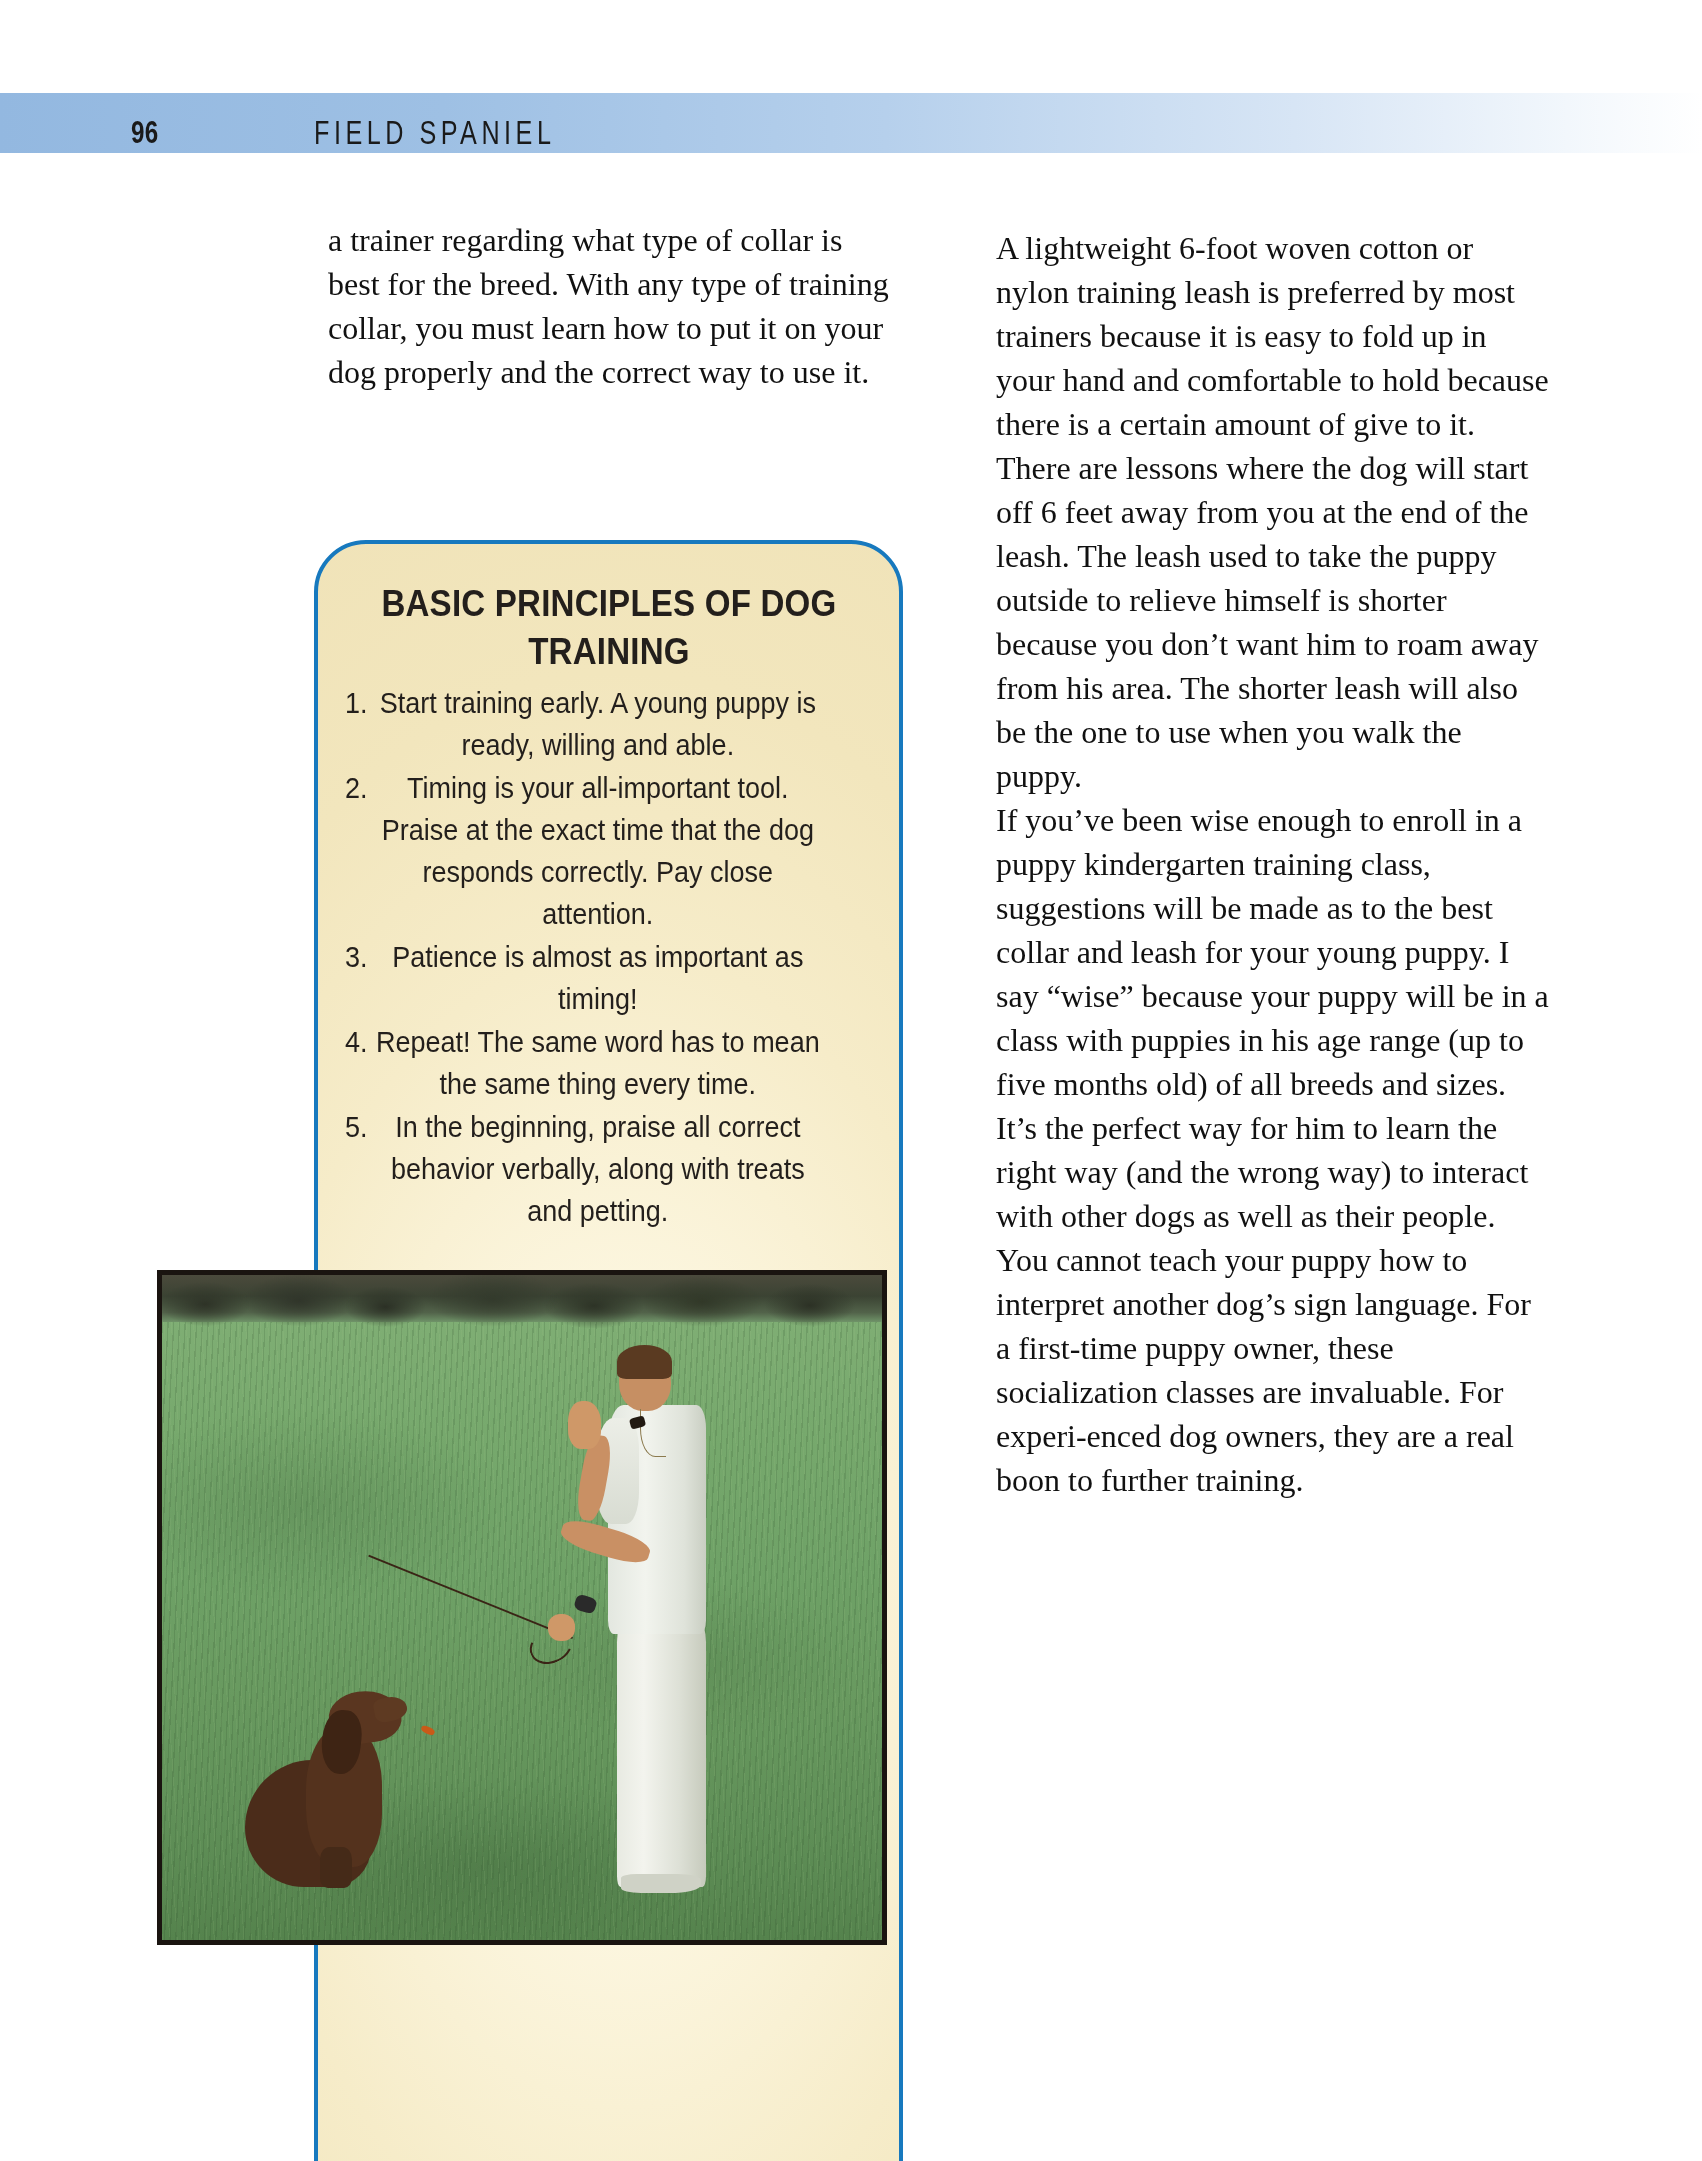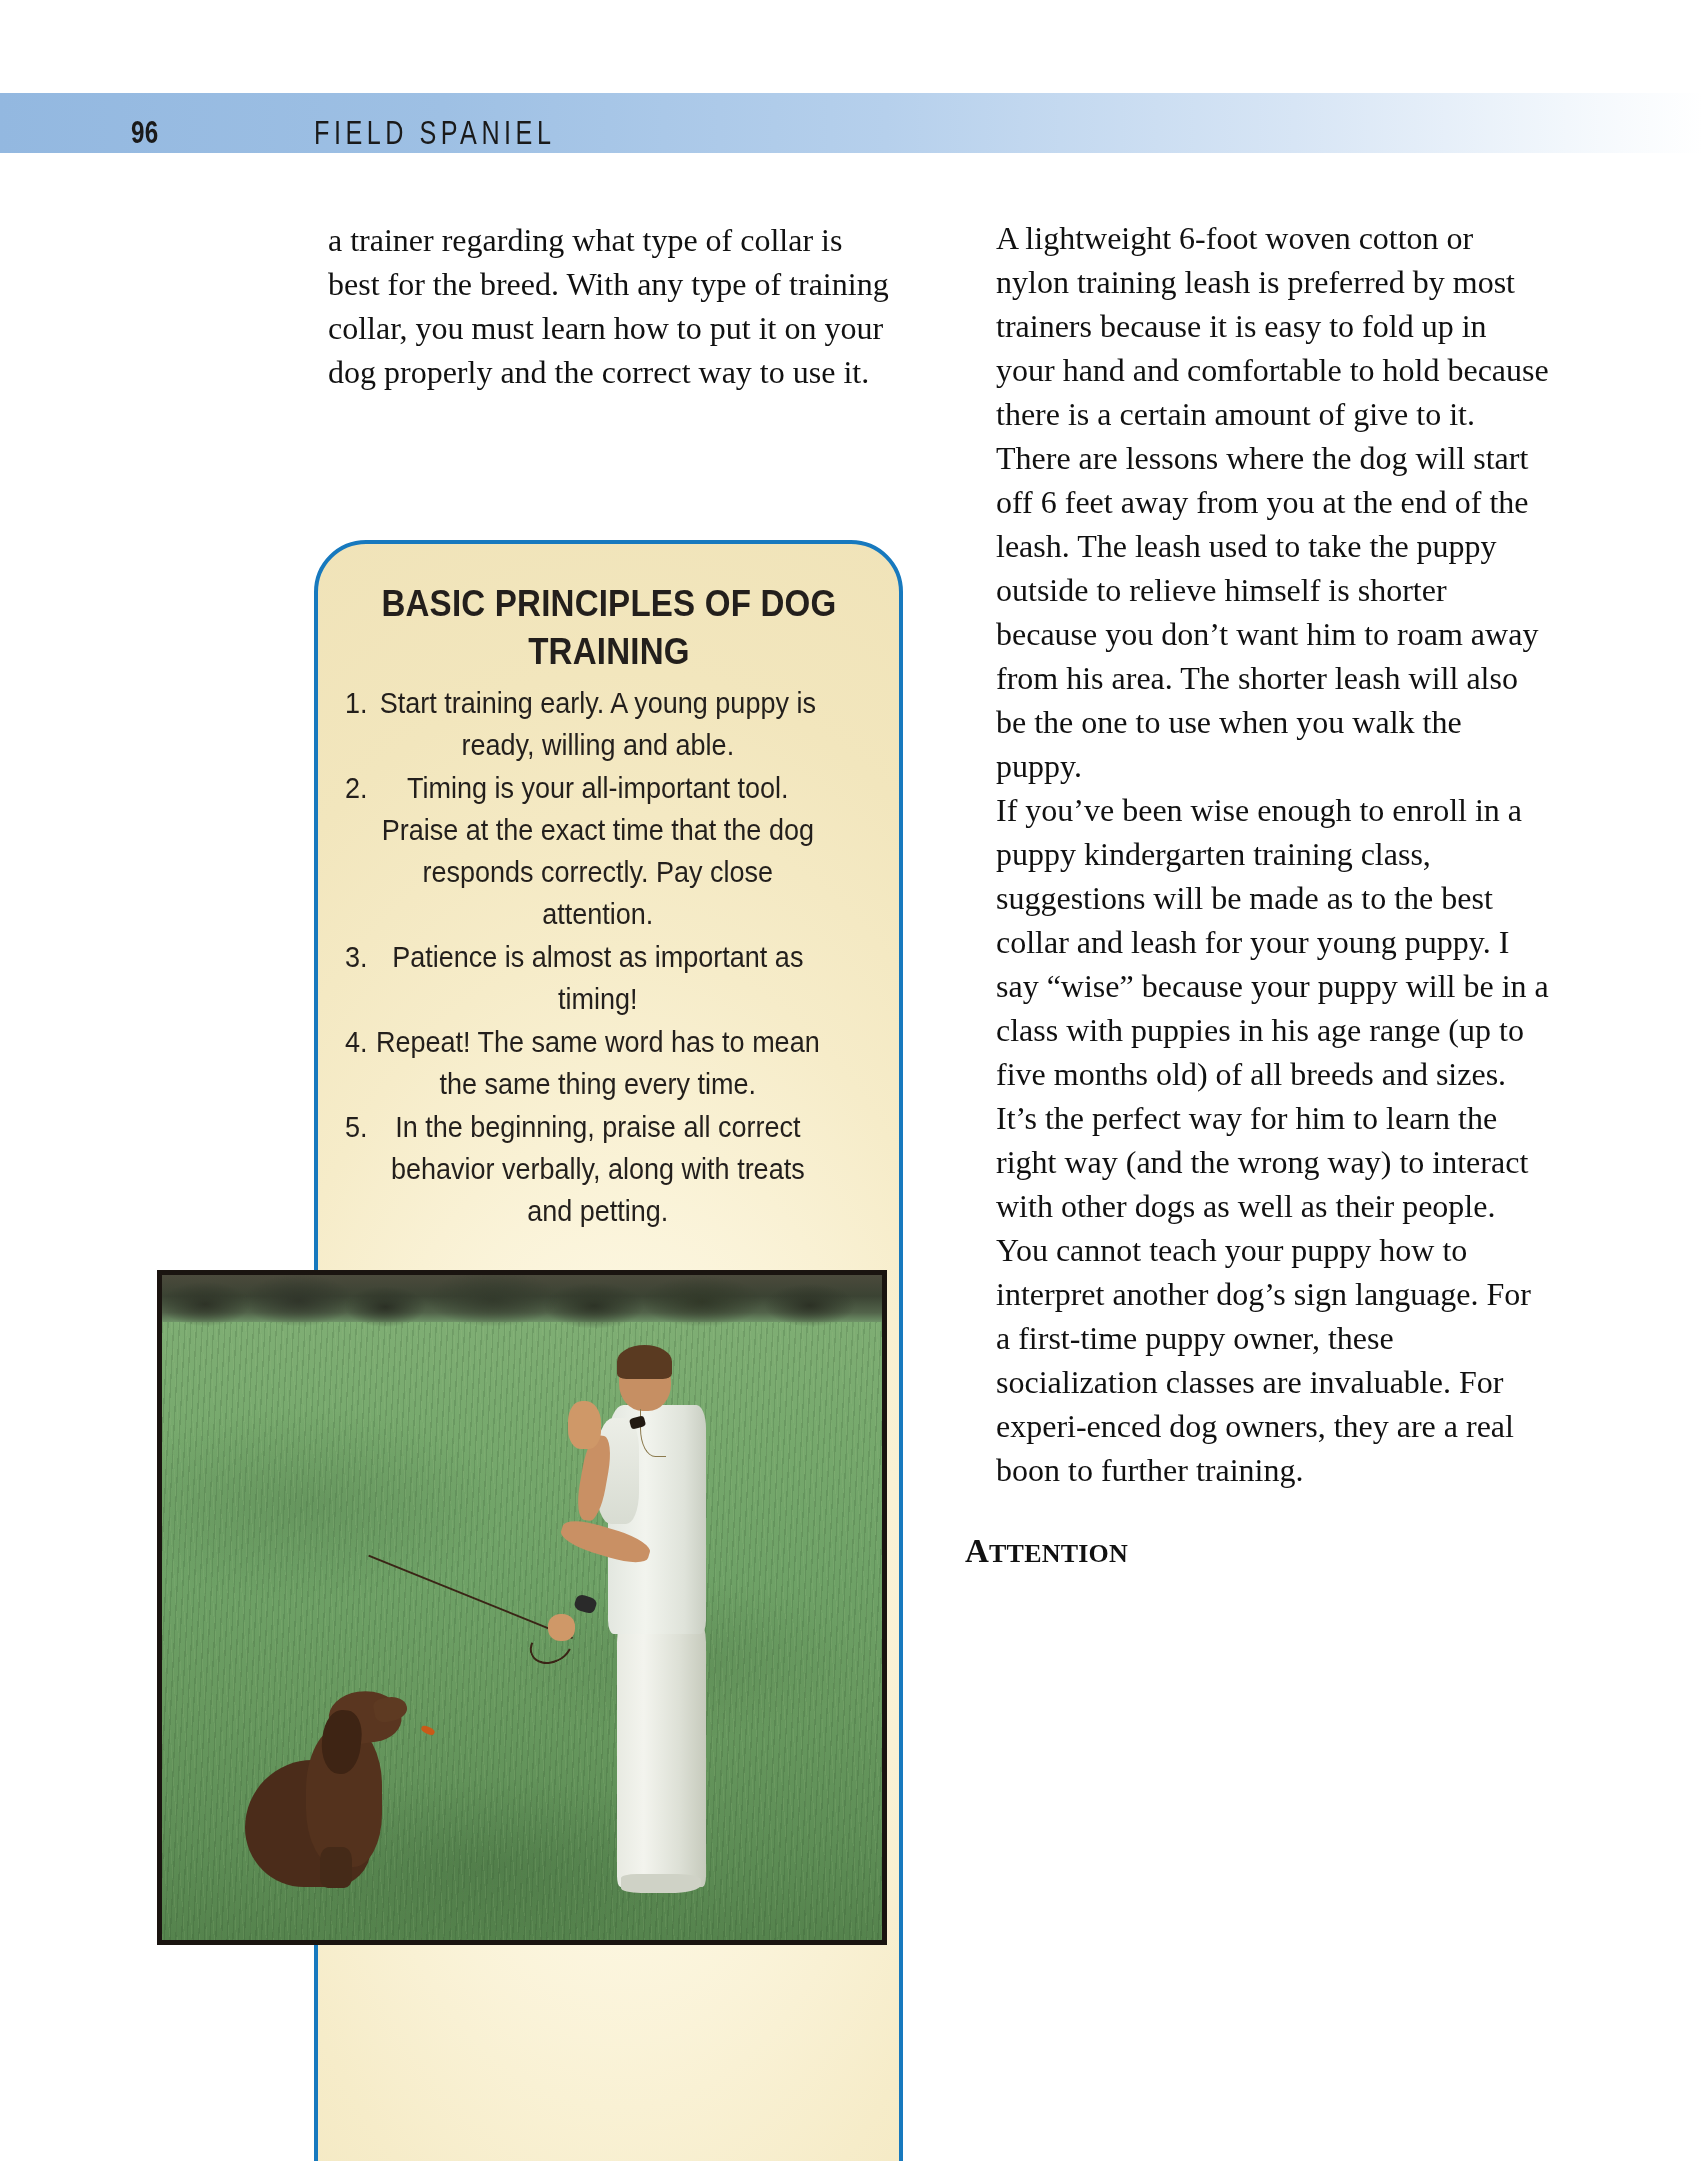--- a/index.html
+++ b/index.html
@@ -67,21 +67,21 @@
   }
   .col p { margin: 0; }
 
   #col-left {
     left: 328px;
     top: 218px;
     width: 568px;
   }
   #col-right {
     left: 965px;
-    top: 216px;
+    top: 226px;
     width: 585px;
   }
   .firstline-indent { padding-left: 31px; }
 
   .subhead {
     font-family: "Liberation Serif", serif;
     font-size: 26px;
     font-weight: bold;
     letter-spacing: 0.2px;
     color: #111111;
@@ -454,15 +454,14 @@
     <div class="man-head"></div>
     <div class="man-hair"></div>
     <div class="whistle-cord"></div>
     <div class="whistle"></div>
   </div>
 </div>
 
 <div id="col-right" class="col">
   <p class="firstline-indent">A lightweight 6-foot woven cotton or nylon training leash is preferred by most trainers because it is easy to fold up in your hand and comfortable to hold because there is a certain amount of give to it. There are lessons where the dog will start off 6 feet away from you at the end of the leash. The leash used to take the puppy outside to relieve himself is shorter because you don’t want him to roam away from his area. The shorter leash will also be the one to use when you walk the puppy.</p>
   <p class="firstline-indent">If you’ve been wise enough to enroll in a puppy kindergarten training class, suggestions will be made as to the best collar and leash for your young puppy. I say “wise” because your puppy will be in a class with puppies in his age range (up to five months old) of all breeds and sizes. It’s the perfect way for him to learn the right way (and the wrong way) to interact with other dogs as well as their people. You cannot teach your puppy how to interpret another dog’s sign language. For a first-time puppy owner, these socialization classes are invaluable. For experi-enced dog owners, they are a real boon to further training.</p>
-  <div class="subhead"><span class="cap">A</span><span>TTENTION</span></div>
 </div>
 
 
 </body></html>

